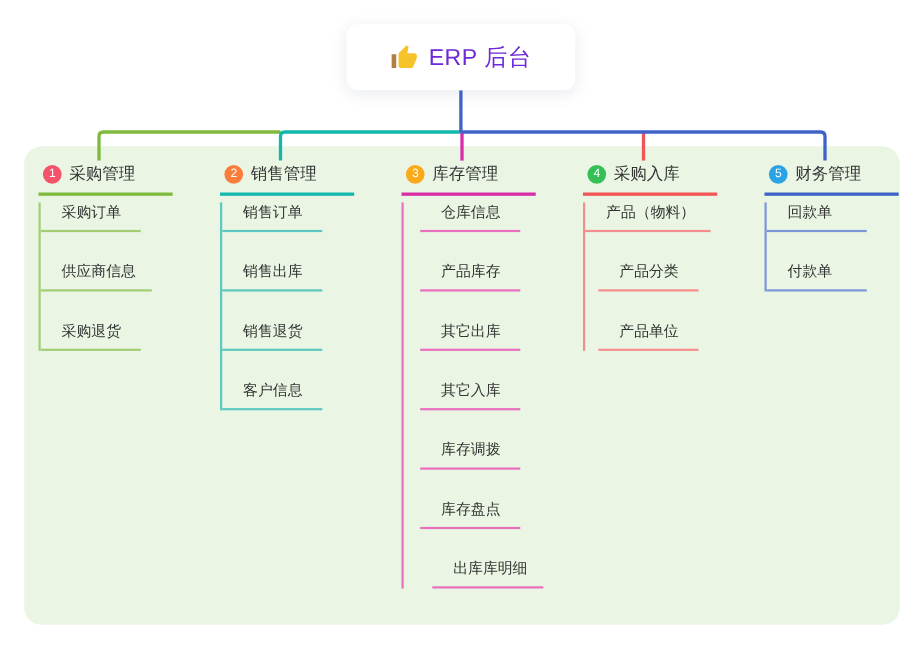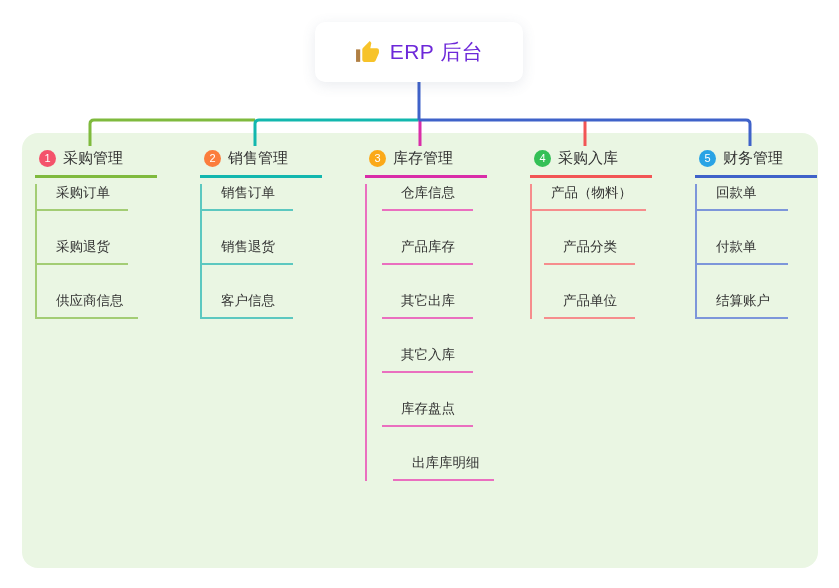--- a/index.html
+++ b/index.html
@@ -54,52 +54,53 @@
     </svg>
     <span class="label">ERP 后台</span>
   </div>
 
   <div id="branches">
       <div class="branch" style="left: 35px;"><div class="b-header" style="border-bottom-color: rgb(127, 186, 61);">
           <span class="badge" style="background: rgb(244, 83, 107);">1</span>
           <span>采购管理</span>
         </div><div class="children" style="border-left-color: rgb(163, 205, 116);">
           <div class="child" style="border-bottom-color: rgb(163, 205, 116);">采购订单</div>
+          <div class="child" style="border-bottom-color: rgb(163, 205, 116);">供应商信息</div>
           <div class="child" style="border-bottom-color: rgb(163, 205, 116);">采购退货</div>
-          <div class="child" style="border-bottom-color: rgb(163, 205, 116);">供应商信息</div>
         </div></div>
       <div class="branch" style="left: 200px;"><div class="b-header" style="border-bottom-color: rgb(18, 183, 174);">
           <span class="badge" style="background: rgb(251, 125, 60);">2</span>
           <span>销售管理</span>
         </div><div class="children" style="border-left-color: rgb(92, 200, 192);">
           <div class="child" style="border-bottom-color: rgb(92, 200, 192);">销售订单</div>
+          <div class="child" style="border-bottom-color: rgb(92, 200, 192);">销售出库</div>
           <div class="child" style="border-bottom-color: rgb(92, 200, 192);">销售退货</div>
           <div class="child" style="border-bottom-color: rgb(92, 200, 192);">客户信息</div>
         </div></div>
       <div class="branch" style="left: 365px;"><div class="b-header" style="border-bottom-color: rgb(217, 45, 168);">
           <span class="badge" style="background: rgb(251, 169, 25);">3</span>
           <span>库存管理</span>
         </div><div class="children" style="border-left-color: rgb(234, 111, 191); padding-left: 15px;">
           <div class="child" style="border-bottom-color: rgb(234, 111, 191);">仓库信息</div>
           <div class="child" style="border-bottom-color: rgb(234, 111, 191);">产品库存</div>
           <div class="child" style="border-bottom-color: rgb(234, 111, 191);">其它出库</div>
           <div class="child" style="border-bottom-color: rgb(234, 111, 191);">其它入库</div>
+          <div class="child" style="border-bottom-color: rgb(234, 111, 191);">库存调拨</div>
           <div class="child" style="border-bottom-color: rgb(234, 111, 191);">库存盘点</div>
           <div class="child" style="border-bottom-color: rgb(234, 111, 191); margin-left: 11px;">出库库明细</div>
         </div></div>
       <div class="branch" style="left: 530px;"><div class="b-header" style="border-bottom-color: rgb(242, 85, 85);">
           <span class="badge" style="background: rgb(52, 192, 86);">4</span>
           <span>采购入库</span>
         </div><div class="children" style="border-left-color: rgb(246, 141, 141);">
           <div class="child" style="border-bottom-color: rgb(246, 141, 141);">产品（物料）</div>
           <div class="child" style="border-bottom-color: rgb(246, 141, 141); margin-left: 12px;">产品分类</div>
           <div class="child" style="border-bottom-color: rgb(246, 141, 141); margin-left: 12px;">产品单位</div>
         </div></div>
       <div class="branch" style="left: 695px;"><div class="b-header" style="border-bottom-color: rgb(63, 98, 201);">
           <span class="badge" style="background: rgb(41, 163, 229);">5</span>
           <span>财务管理</span>
         </div><div class="children" style="border-left-color: rgb(125, 150, 218);">
           <div class="child" style="border-bottom-color: rgb(125, 150, 218);">回款单</div>
           <div class="child" style="border-bottom-color: rgb(125, 150, 218);">付款单</div>
-          <div class="child" style="border-bottom-color: rgb(125, 150, 218);">结算账户</div>
         </div></div>
     </div>
 </div>
 
 </body></html>

